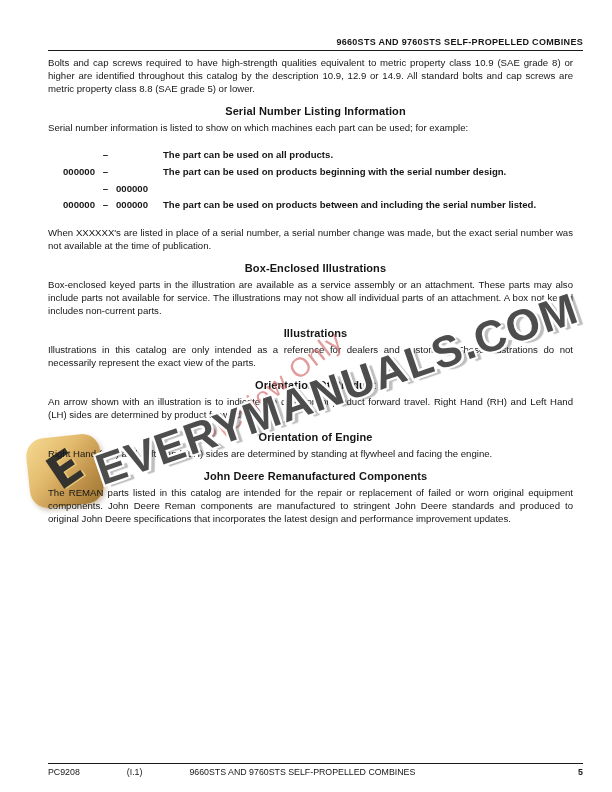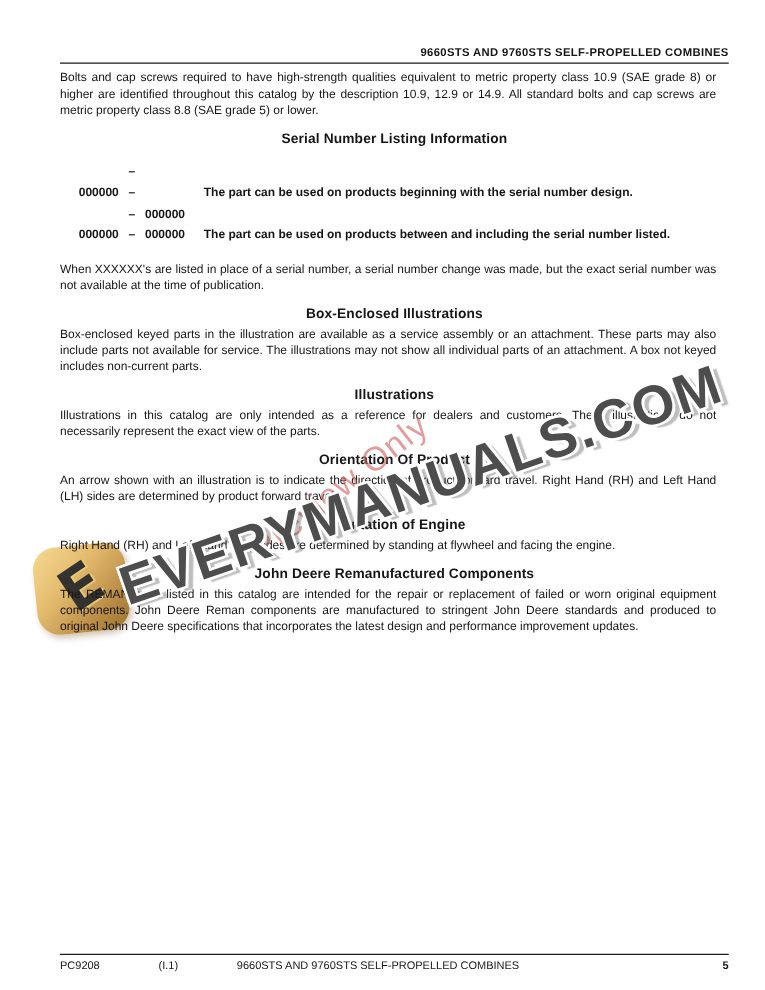--- a/index.html
+++ b/index.html
@@ -83,26 +83,28 @@
   </div>
 
   <div class="main">
 
     <section>
       <p class="para">Bolts and cap screws required to have high-strength qualities equivalent to metric property class 10.9 (SAE grade 8) or higher are identified throughout this catalog by the description 10.9, 12.9 or 14.9. All standard bolts and cap screws are metric property class 8.8 (SAE grade 5) or lower.</p>
     </section>
 
     <section>
       <div class="sec-heading">Serial Number Listing Information</div>
+      <p class="para">Serial number information is listed to show on which machines each part can be used; for example:</p>
 
       <div class="serial-table">
         <div class="sn-row">
           <span class="sn-from"></span>
           <span class="sn-dash">–</span>
           <span class="sn-to"></span>
+          <span class="sn-desc">The part can be used on all products.</span>
         </div>
         <div class="sn-row">
           <span class="sn-from">000000</span>
           <span class="sn-dash">–</span>
           <span class="sn-to"></span>
           <span class="sn-desc">The part can be used on products beginning with the serial number design.</span>
         </div>
         <div class="sn-row">
           <span class="sn-from"></span>
           <span class="sn-dash">–</span>

